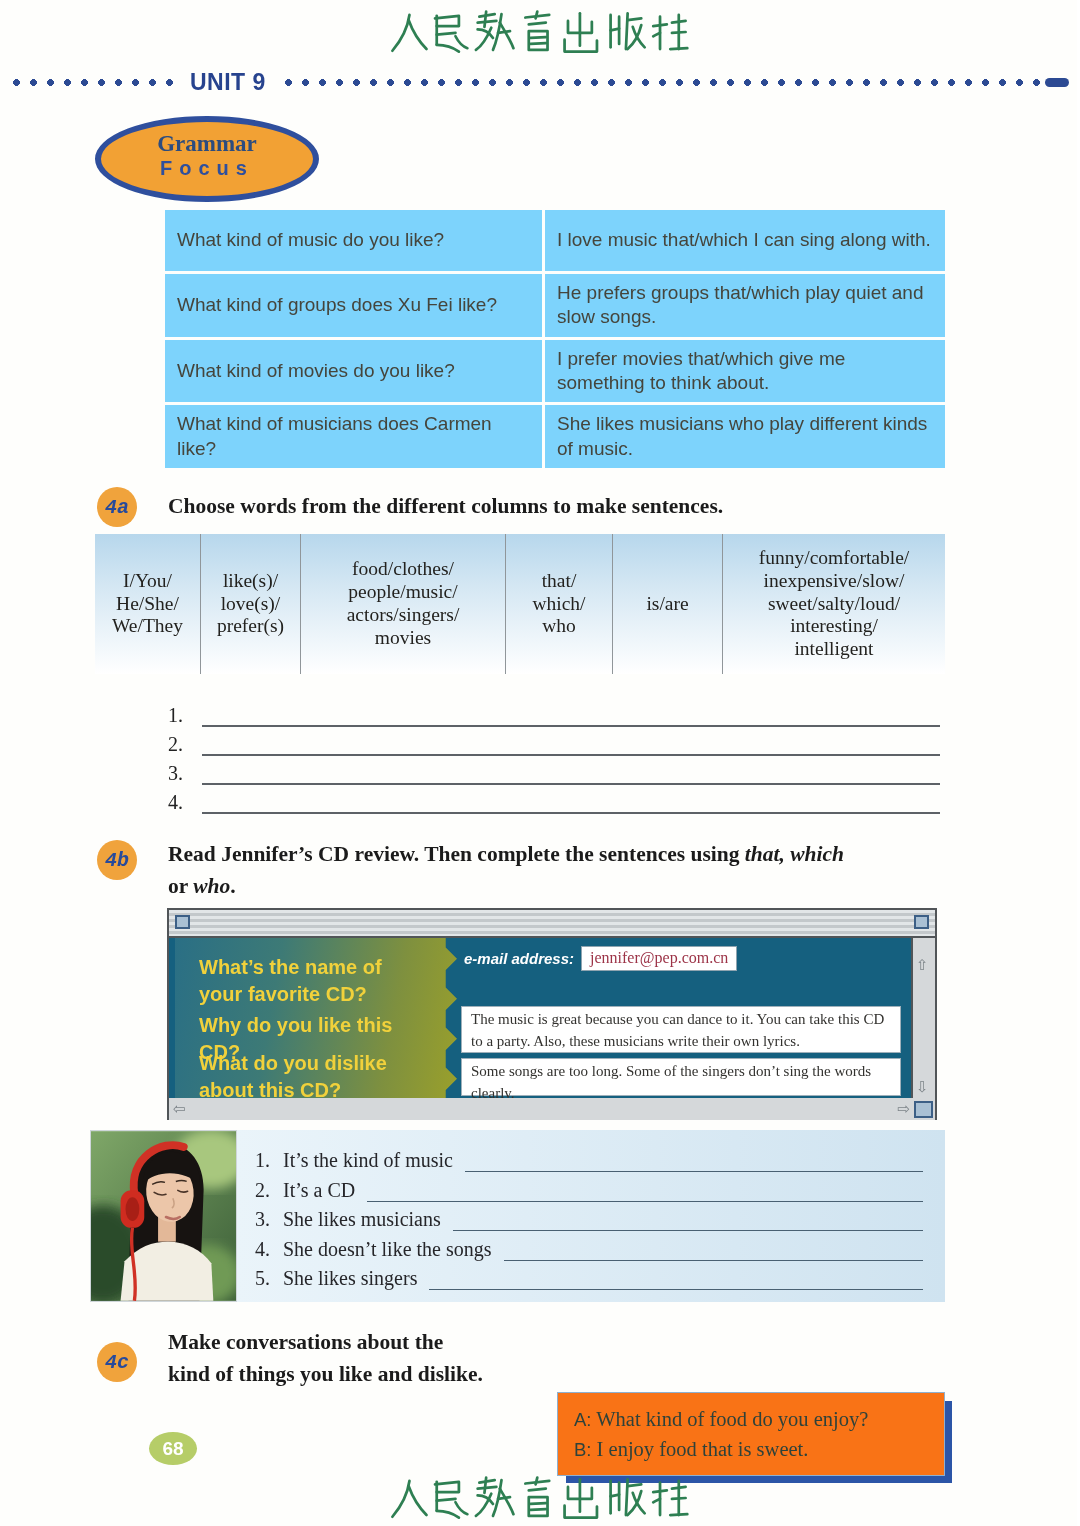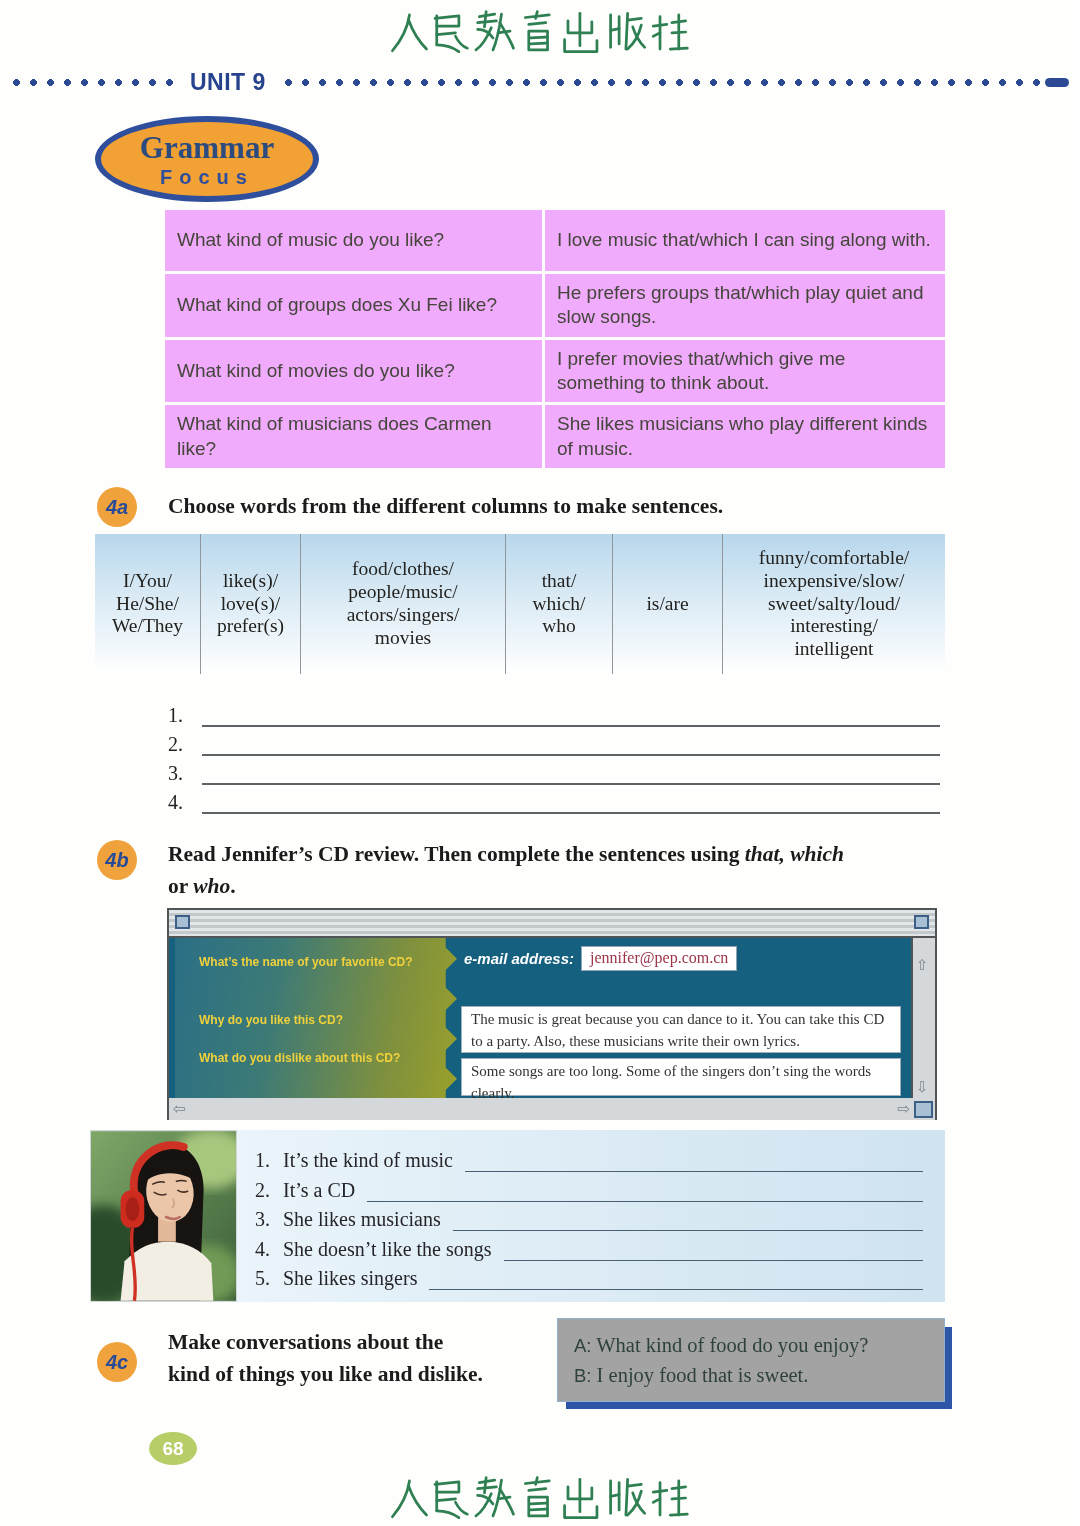--- a/index.html
+++ b/index.html
@@ -12,29 +12,29 @@
   .calli-bottom{top:1472px;}
   .unit-rule{position:absolute;top:70px;left:8px;right:8px;height:24px;display:flex;align-items:center;}
   .dots{height:9px;background-image:radial-gradient(circle 3.6px at 50% 50%, #2c4a93 98%, transparent 100%);background-size:17px 9px;background-repeat:repeat-x;}
   .dots-left{width:168px;}
   .dots-right{flex:1;}
   .unit-label{font-family:"Liberation Sans","DejaVu Sans",sans-serif;font-weight:bold;font-size:23px;color:#27438e;margin:0 14px;letter-spacing:.5px;}
   .end-dash{width:24px;height:9px;border-radius:5px;background:#2c4a93;margin-left:2px;flex:0 0 auto;}
 
   
   .gf-badge{position:absolute;left:95px;top:116px;width:224px;height:86px;border-radius:50%;background:#f2a134;border:6px solid #2f4f9d;box-sizing:border-box;text-align:center;padding-top:10px;}
-  .gf-line1{font-family:"Liberation Serif","DejaVu Serif",serif;font-weight:bold;font-size:31px;color:#2c4c7f;line-height:1.05;}
+  .gf-line1{font-family:"Liberation Serif","DejaVu Serif",serif;font-weight:bold;font-size:23px;color:#2c4c7f;line-height:1.05;}
   .gf-line2{font-family:"Liberation Sans","DejaVu Sans",sans-serif;font-weight:bold;font-size:20px;letter-spacing:7px;color:#2f4f9d;margin-top:1px;}
 
   
   .gtable{position:absolute;left:165px;top:210px;width:780px;display:grid;grid-template-columns:377px 400px;gap:3px;}
-  .gcell{background:#f0abfc;padding:7px 12px;display:flex;align-items:center;font-family:"Liberation Sans","DejaVu Sans",sans-serif;font-size:19px;color:#45453c;line-height:1.28;min-height:47px;}
-
-  
-  .sec-badge{position:absolute;width:40px;height:40px;border-radius:50%;background:#f0a33c;display:flex;align-items:center;justify-content:center;font-family:Liberation Sans, sans-serif;font-weight:bold;font-style:italic;font-size:20px;color:#274a9b;}
+  .gcell{background:#7dd3fc;padding:7px 12px;display:flex;align-items:center;font-family:"Liberation Sans","DejaVu Sans",sans-serif;font-size:19px;color:#45453c;line-height:1.28;min-height:47px;}
+
+  
+  .sec-badge{position:absolute;width:40px;height:40px;border-radius:50%;background:#f0a33c;display:flex;align-items:center;justify-content:center;font-family:Liberation Mono, monospace;font-weight:bold;font-style:italic;font-size:20px;color:#274a9b;}
   .sec-title{position:absolute;font-family:"Liberation Serif","DejaVu Serif",serif;font-weight:bold;font-size:21.5px;color:#1b1b1b;line-height:1.5;}
 
   
   .wtable{position:absolute;left:95px;top:534px;width:850px;height:140px;display:flex;background:linear-gradient(180deg,#b7d7ec 0%,#d8e9f4 42%,#ffffff 100%);}
   .wcol{display:flex;align-items:center;justify-content:center;text-align:center;font-family:"Liberation Serif","DejaVu Serif",serif;font-size:19.5px;color:#23221f;line-height:1.17;white-space:pre-line;border-right:1.5px solid #90969a;box-sizing:border-box;padding:4px 2px;}
   .wcol:last-child{border-right:none;}
 
   
   .blank-rows{position:absolute;left:168px;top:698px;width:772px;}
   .blank-row{display:flex;align-items:flex-end;height:29px;}
@@ -42,21 +42,21 @@
   .blank-rule{flex:1;border-bottom:2px solid #5d6267;margin-left:10px;height:24px;}
 
   
   .browser{position:absolute;left:167px;top:908px;width:770px;height:212px;border:2px solid #515558;background:#cbd0d3;box-sizing:border-box;}
   .titlebar{position:relative;height:26px;background:repeating-linear-gradient(180deg,#e2e6e8 0 3px,#c3c8cb 3px 6px);border-bottom:2px solid #515558;}
   .win-icon{position:absolute;top:5px;width:15px;height:14px;background:#a9c0d4;border:2px solid #3c5f86;box-sizing:border-box;}
   .win-icon.left{left:6px;}
   .win-icon.right{right:6px;}
   .win-body{position:relative;height:160px;background:#15607f;overflow:hidden;}
   .qpanel{position:absolute;left:6px;top:0;bottom:0;width:282px;background:linear-gradient(100deg,#2a6f85 0%,#3d7a76 35%,#7e903f 75%,#9aa02b 100%);clip-path:polygon(0% 0%,96% 0%,96% 6%,100% 13%,96% 20%,96% 31%,100% 38%,96% 45%,96% 56%,100% 63%,96% 70%,96% 81%,100% 88%,96% 95%,96% 100%,0% 100%);}
-  .qtext{position:absolute;left:24px;width:225px;font-family:"Liberation Sans","DejaVu Sans",sans-serif;font-weight:bold;font-size:12px;color:#f1d13b;line-height:1.35;}
+  .qtext{position:absolute;left:24px;width:225px;font-family:"Liberation Sans","DejaVu Sans",sans-serif;font-weight:bold;font-size:20px;color:#f1d13b;line-height:1.35;}
   .email-row{position:absolute;left:295px;top:8px;display:flex;align-items:center;}
   .email-label{font-family:Liberation Sans, sans-serif;font-style:italic;font-weight:bold;font-size:15px;color:#ffffff;}
   .email-box{margin-left:7px;background:#ffffff;border:1px solid #8fa4b0;padding:2px 8px 3px;font-family:"Liberation Serif","DejaVu Serif",serif;font-size:16px;color:#9c3347;}
   .ansbox{position:absolute;left:292px;width:440px;background:#ffffff;border:1px solid #9fb0ba;box-sizing:border-box;padding:2px 9px;font-family:"Liberation Serif","DejaVu Serif",serif;font-size:15px;color:#33322f;line-height:1.45;}
   .ansbox.a1{top:36px;height:26px;font-size:16px;}
   .ansbox.a2{top:68px;height:47px;}
   .ansbox.a3{top:120px;height:38px;}
   .cd-italic{font-style:italic;}
   .vscroll{position:absolute;right:0;top:0;bottom:0;width:24px;background:#d5d8da;border-left:2px solid #515558;box-sizing:border-box;}
   .hscroll{position:relative;height:22px;background:#d5d8da;display:flex;align-items:center;}
@@ -70,21 +70,21 @@
 
   
   .photo{position:absolute;left:90px;top:1130px;width:147px;height:172px;border:1px solid #cfd6da;box-sizing:border-box;}
   .sent-panel{position:absolute;left:237px;top:1130px;width:708px;height:172px;background:linear-gradient(90deg,#eaf4fa 0%,#cfe3f0 100%);box-sizing:border-box;padding:13px 22px 0 18px;}
   .sent-row{display:flex;align-items:flex-end;height:29.4px;}
   .sent-num{font-family:"Liberation Serif","DejaVu Serif",serif;font-size:20px;color:#26262a;width:28px;flex:0 0 auto;}
   .sent-text{font-family:"Liberation Serif","DejaVu Serif",serif;font-size:20px;color:#26262a;white-space:nowrap;}
   .sent-rule{flex:1;border-bottom:1.8px solid #496072;margin-left:12px;height:22px;}
 
   
-  .dialog-box{position:absolute;left:557px;top:1318px;width:388px;height:84px;background:#a3a3a3;border:1px solid #8fb0cf;box-shadow:8px 8px 0 -1px #2c55a7;box-sizing:border-box;padding:12px 16px;}
+  .dialog-box{position:absolute;left:557px;top:1392px;width:388px;height:84px;background:#f97316;border:1px solid #8fb0cf;box-shadow:8px 8px 0 -1px #2c55a7;box-sizing:border-box;padding:12px 16px;}
   .dialog-line{font-family:"Liberation Serif","DejaVu Serif",serif;font-size:20.5px;color:#2e423a;line-height:1.45;}
   .dialog-speaker{font-family:"Liberation Sans","DejaVu Sans",sans-serif;font-size:18.5px;}
 
   
   .page-num{position:absolute;left:149px;top:1432px;width:48px;height:33px;border-radius:50%;background:#b6cd68;display:flex;align-items:center;justify-content:center;font-family:"Liberation Sans","DejaVu Sans",sans-serif;font-weight:bold;font-size:19px;color:#ffffff;}
 </style>
 </head>
 <body>
 
 <div id="page">

